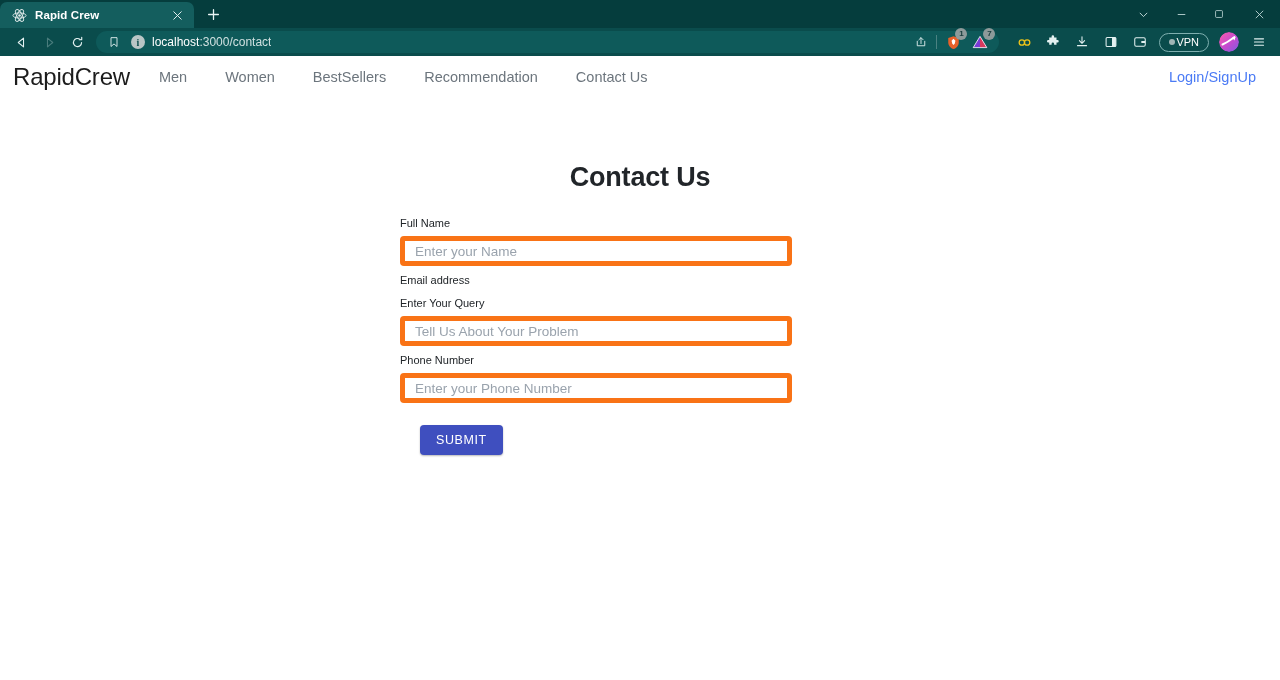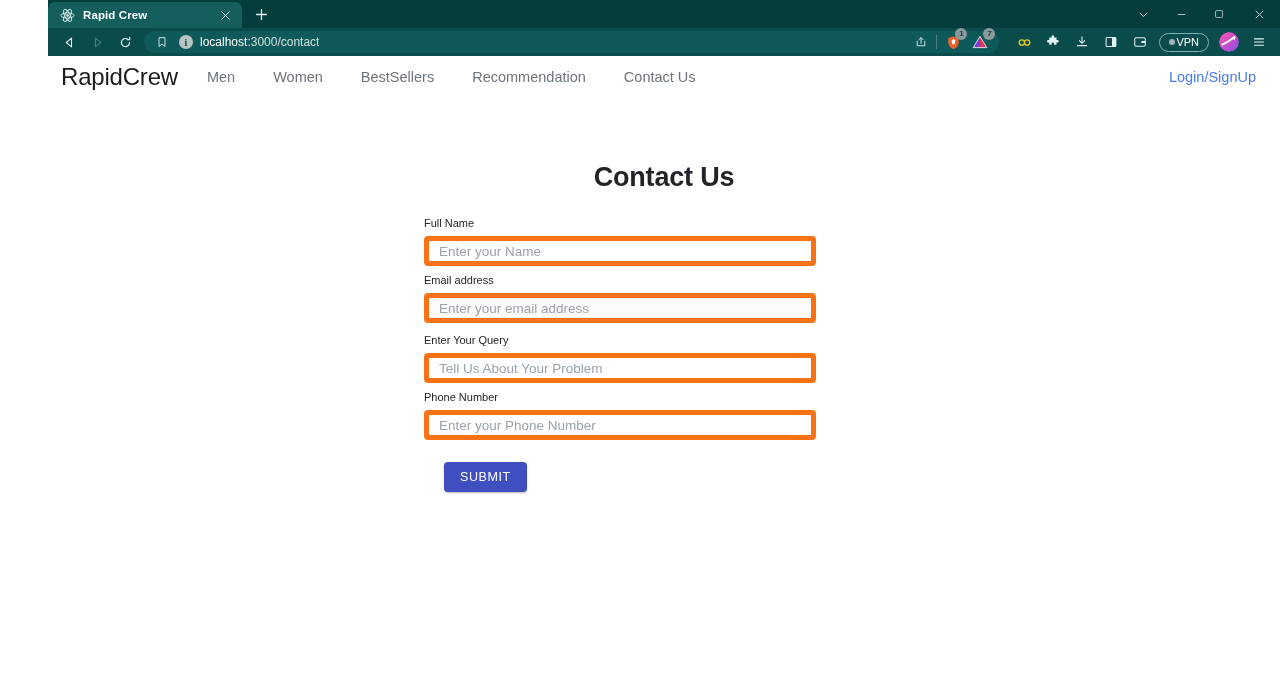--- a/index.html
+++ b/index.html
@@ -4,21 +4,21 @@
 <style>
   * { box-sizing: border-box; margin: 0; padding: 0; }
   html, body {
     width: 1280px; height: 680px;
     font-family: "Liberation Sans", sans-serif;
     background: #ffffff;
     overflow: hidden;
   }
 
   
-  .browser { width: 1280px; height: 680px; display: flex; flex-direction: column; padding-left: 48px; }
+  .browser { width: 1280px; height: 680px; display: flex; flex-direction: column; }
 
   .tabstrip {
     height: 28px; background: #053d3d;
     display: flex; align-items: flex-end; position: relative; flex: 0 0 28px;
   }
   .tab {
     width: 194px; height: 26px; background: #145e5e;
     border-radius: 7px 7px 0 0;
     display: flex; align-items: center; gap: 8px;
     padding: 0 8px 0 12px; position: relative;
@@ -327,21 +327,20 @@
 
       <form class="contact-form">
 
         <div class="field">
           <label class="field-label">Full Name</label>
           <input class="field-input" type="text" placeholder="Enter your Name" style="">
         </div>
 
         <div class="field gap-lg">
           <label class="field-label">Email address</label>
-          <input class="field-input muted" type="text" placeholder="Enter your email address" style="">
         </div>
 
         <div class="field">
           <label class="field-label">Enter Your Query</label>
           <input class="field-input" type="text" placeholder="Tell Us About Your Problem" style="">
         </div>
 
         <div class="field">
           <label class="field-label">Phone Number</label>
           <input class="field-input" type="text" placeholder="Enter your Phone Number" style="">

